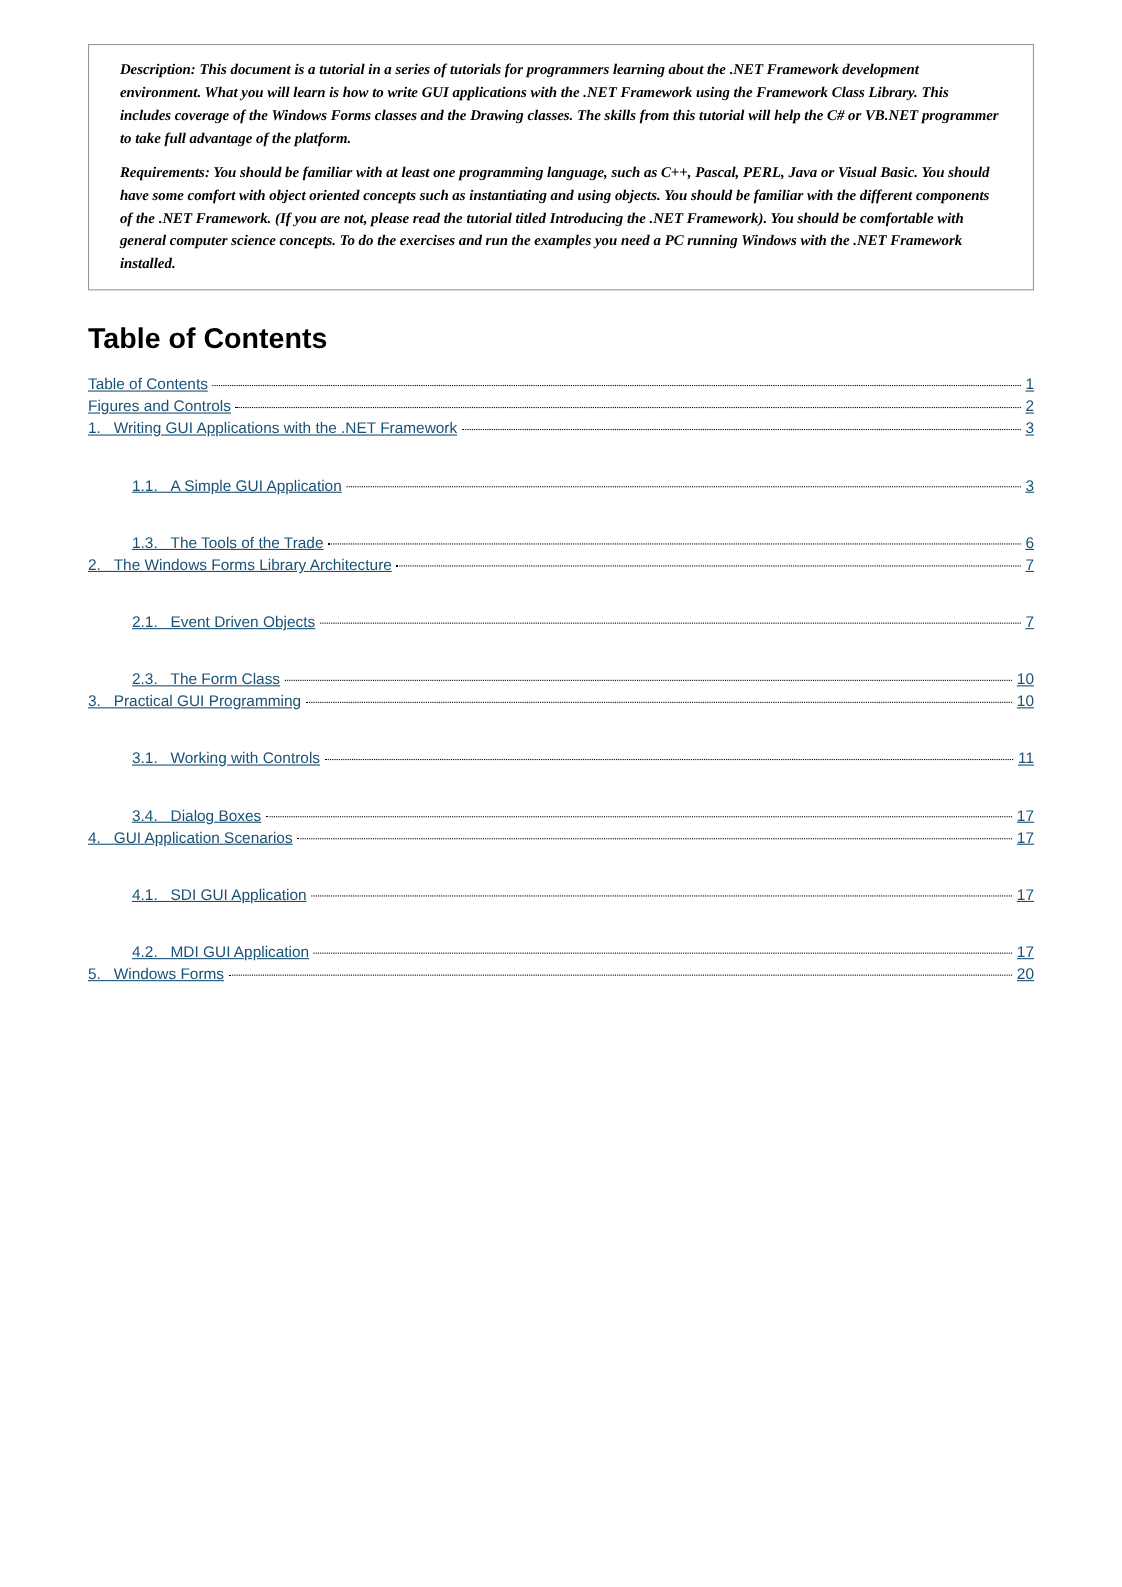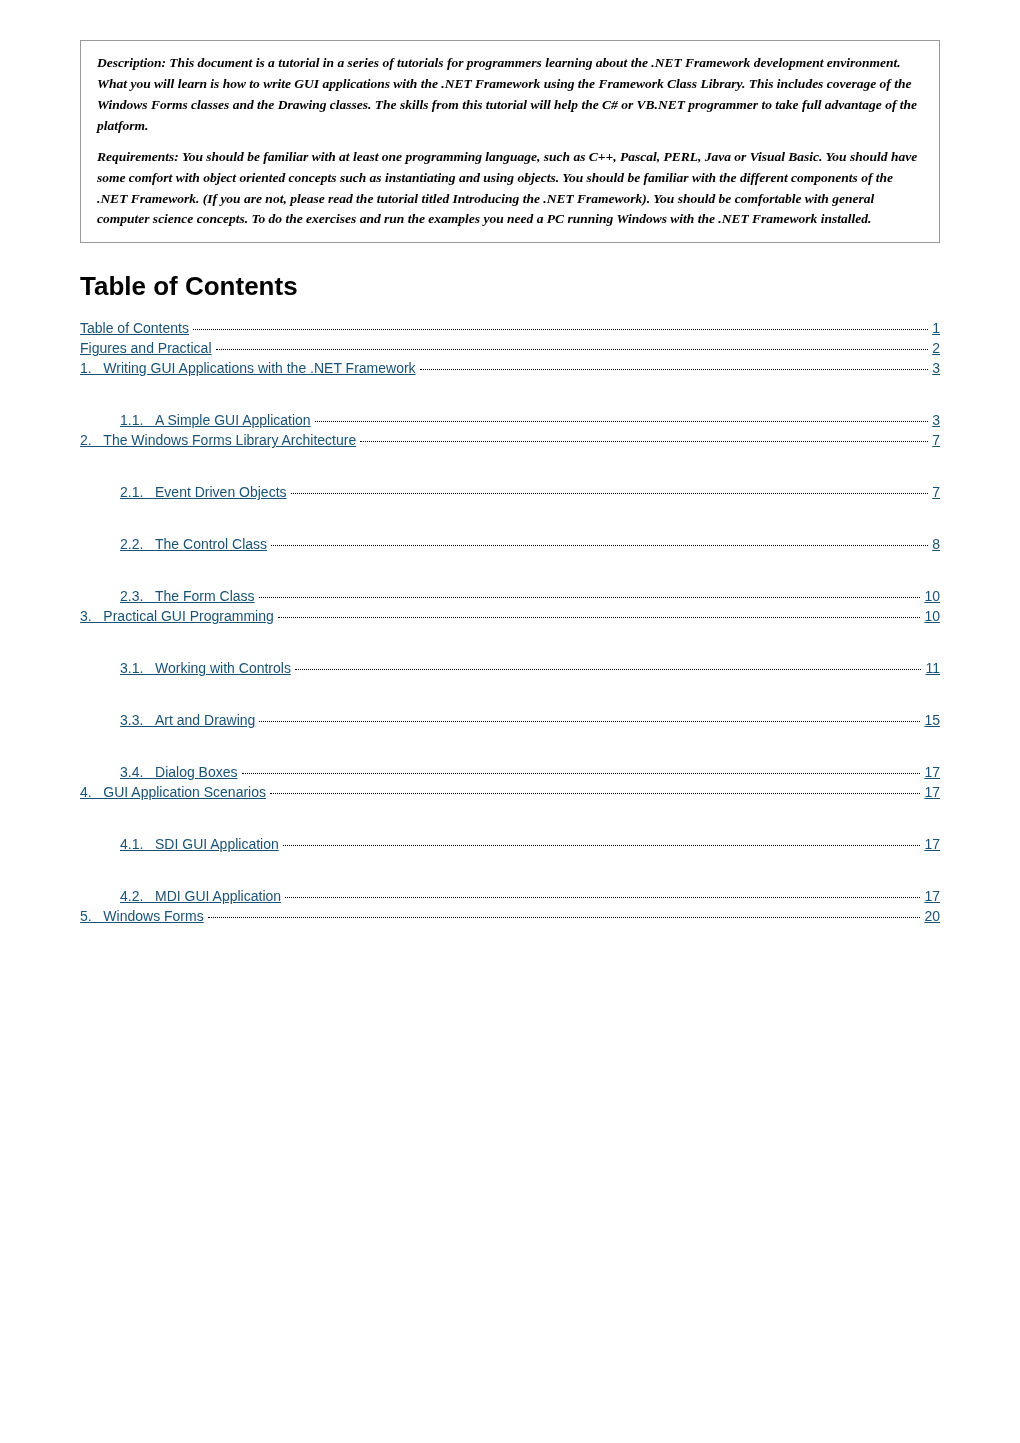--- a/index.html
+++ b/index.html
@@ -13,21 +13,21 @@
       font-family: Times New Roman, serif;
       font-size: 14px;
       color: #000000;
       width: 1020px;
       min-height: 1443px;
       padding: 40px 80px;
     }
 
     .description-box {
       border: 1px solid #999999;
-      padding: 12px 16px;
+      padding: 12px 28px;
       margin-bottom: 28px;
       font-style: italic;
       font-weight: bold;
       font-size: 13.5px;
       line-height: 1.55;
     }
 
     .description-box p {
       margin-bottom: 10px;
     }
@@ -112,21 +112,21 @@
   <li class="toc-level-0">
     <div class="toc-item">
       <span class="toc-link">Table of Contents</span>
       <span class="toc-dots"></span>
       <span class="toc-page">1</span>
     </div>
   </li>
 
   <li class="toc-level-0">
     <div class="toc-item">
-      <span class="toc-link">Figures and Practical</span>
+      <span class="toc-link">Figures and Controls</span>
       <span class="toc-dots"></span>
       <span class="toc-page">2</span>
     </div>
   </li>
 
   <li class="toc-level-0">
     <div class="toc-item">
       <span class="toc-link">1.&nbsp;&nbsp;&nbsp;Writing GUI Applications with the .NET Framework</span>
       <span class="toc-dots"></span>
       <span class="toc-page">3</span>
@@ -135,44 +135,44 @@
 
   <li class="toc-indent-1 toc-level-1">
     <div class="toc-item">
       <span class="toc-link">1.1.&nbsp;&nbsp;&nbsp;A Simple GUI Application</span>
       <span class="toc-dots"></span>
       <span class="toc-page">3</span>
     </div>
   </li>
 
 
+  <li class="toc-indent-1 toc-level-1">
+    <div class="toc-item">
+      <span class="toc-link">1.3.&nbsp;&nbsp;&nbsp;The Tools of the Trade</span>
+      <span class="toc-dots"></span>
+      <span class="toc-page">6</span>
+    </div>
+  </li>
 
   <li class="toc-level-0">
     <div class="toc-item">
       <span class="toc-link">2.&nbsp;&nbsp;&nbsp;The Windows Forms Library Architecture</span>
       <span class="toc-dots"></span>
       <span class="toc-page">7</span>
     </div>
   </li>
 
   <li class="toc-indent-1 toc-level-1">
     <div class="toc-item">
       <span class="toc-link">2.1.&nbsp;&nbsp;&nbsp;Event Driven Objects</span>
       <span class="toc-dots"></span>
       <span class="toc-page">7</span>
     </div>
   </li>
 
-  <li class="toc-indent-1 toc-level-1">
-    <div class="toc-item">
-      <span class="toc-link">2.2.&nbsp;&nbsp;&nbsp;The Control Class</span>
-      <span class="toc-dots"></span>
-      <span class="toc-page">8</span>
-    </div>
-  </li>
 
   <li class="toc-indent-1 toc-level-1">
     <div class="toc-item">
       <span class="toc-link">2.3.&nbsp;&nbsp;&nbsp;The Form Class</span>
       <span class="toc-dots"></span>
       <span class="toc-page">10</span>
     </div>
   </li>
 
   <li class="toc-level-0">
@@ -185,27 +185,20 @@
 
   <li class="toc-indent-1 toc-level-1">
     <div class="toc-item">
       <span class="toc-link">3.1.&nbsp;&nbsp;&nbsp;Working with Controls</span>
       <span class="toc-dots"></span>
       <span class="toc-page">11</span>
     </div>
   </li>
 
 
-  <li class="toc-indent-1 toc-level-1">
-    <div class="toc-item">
-      <span class="toc-link">3.3.&nbsp;&nbsp;&nbsp;Art and Drawing</span>
-      <span class="toc-dots"></span>
-      <span class="toc-page">15</span>
-    </div>
-  </li>
 
   <li class="toc-indent-1 toc-level-1">
     <div class="toc-item">
       <span class="toc-link">3.4.&nbsp;&nbsp;&nbsp;Dialog Boxes</span>
       <span class="toc-dots"></span>
       <span class="toc-page">17</span>
     </div>
   </li>
 
   <li class="toc-level-0">

